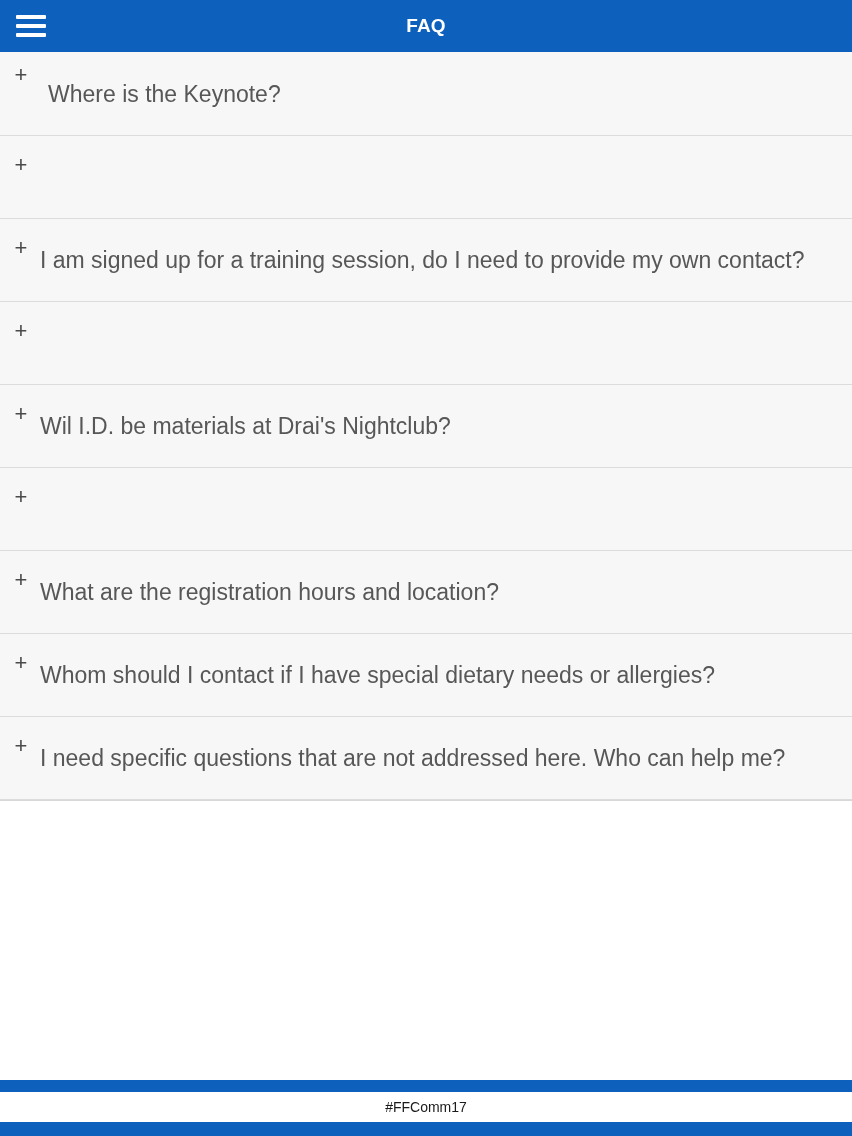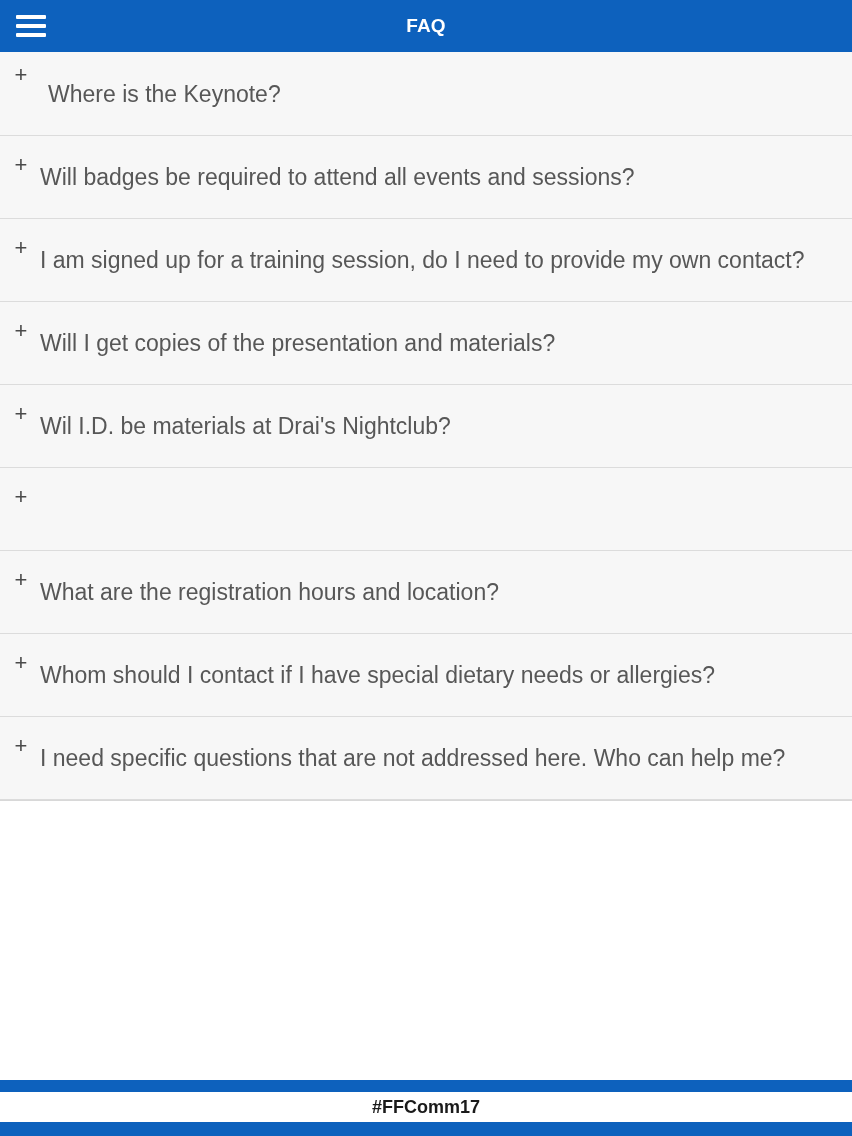--- a/index.html
+++ b/index.html
@@ -112,22 +112,22 @@
     background: #0d61bd;
   }
   .footer-hashtag {
     flex: 0 0 auto;
     height: 30px;
     background: #ffffff;
     display: flex;
     align-items: center;
     justify-content: center;
     color: #1a1a1a;
-    font-size: 18px;
-    font-weight: bold;
+    font-size: 14px;
+    font-weight: normal;
   }
   .footer-bar-bottom {
     flex: 0 0 auto;
     height: 14px;
     background: #0d61bd;
   }
 </style>
 </head>
 <body>
 
@@ -144,31 +144,29 @@
 
   <div class="faq-list">
 
     <div class="faq-item">
       <span class="plus-icon">+</span>
       <span class="faq-question">Where is the Keynote?</span>
     </div>
 
     <div class="faq-item">
       <span class="plus-icon">+</span>
-      <span class="faq-question">Will badges be required to attend all events and sessions?</span>
     </div>
 
     <div class="faq-item">
       <span class="plus-icon">+</span>
       <span class="faq-question">I am signed up for a training session, do I need to provide my own contact?</span>
     </div>
 
     <div class="faq-item">
       <span class="plus-icon">+</span>
-      <span class="faq-question">Will I get copies of the presentation and materials?</span>
     </div>
 
     <div class="faq-item">
       <span class="plus-icon">+</span>
       <span class="faq-question">Wil I.D. be materials at Drai's Nightclub?</span>
     </div>
 
     <div class="faq-item">
       <span class="plus-icon">+</span>
     </div>

